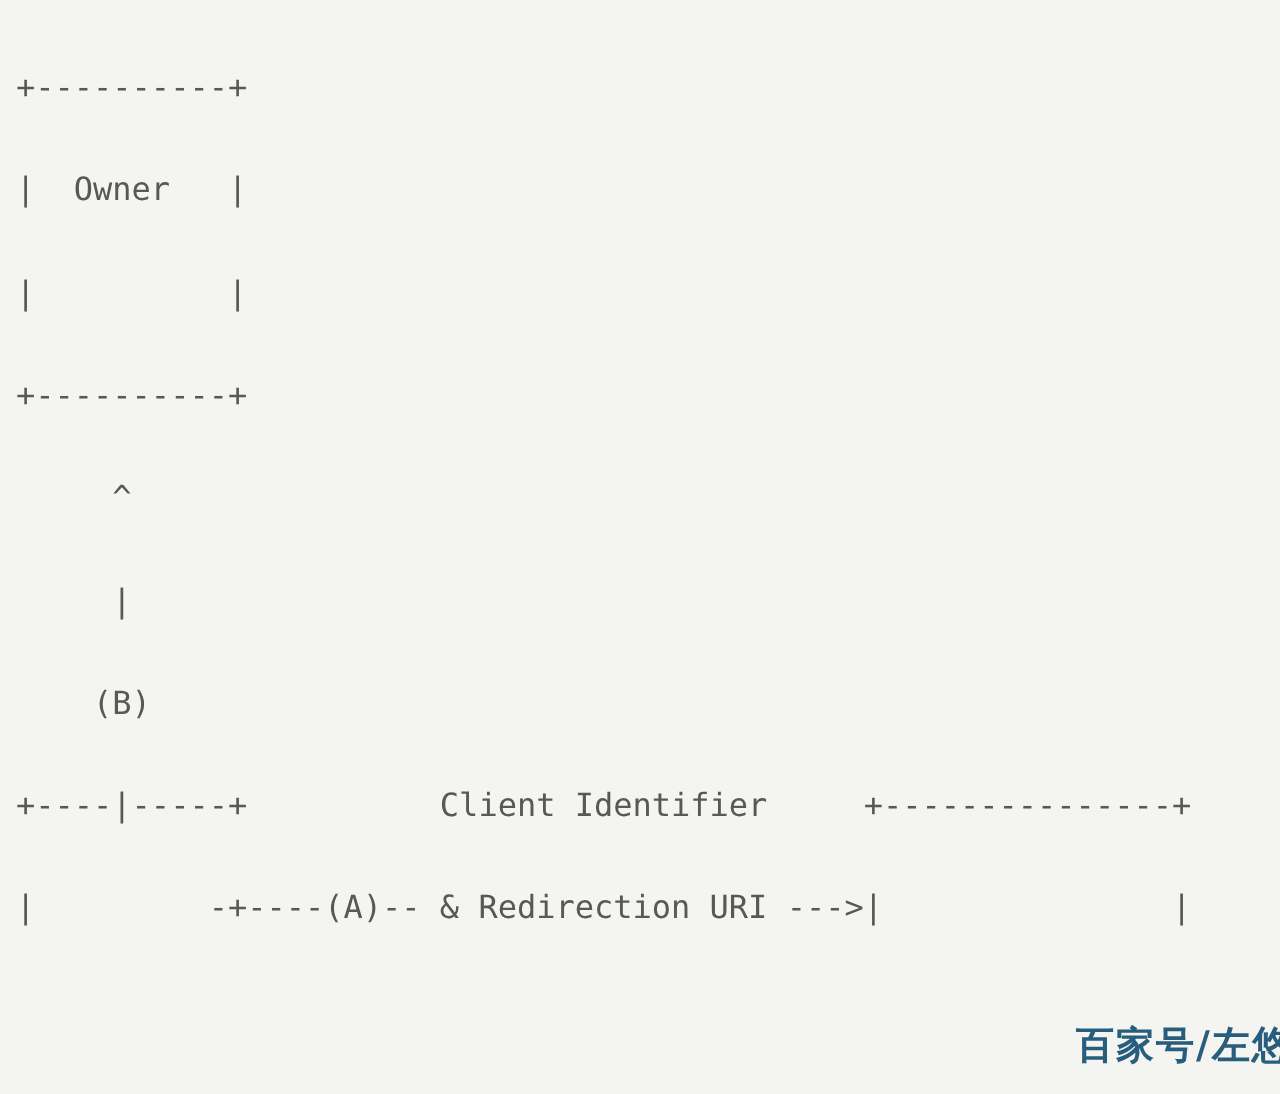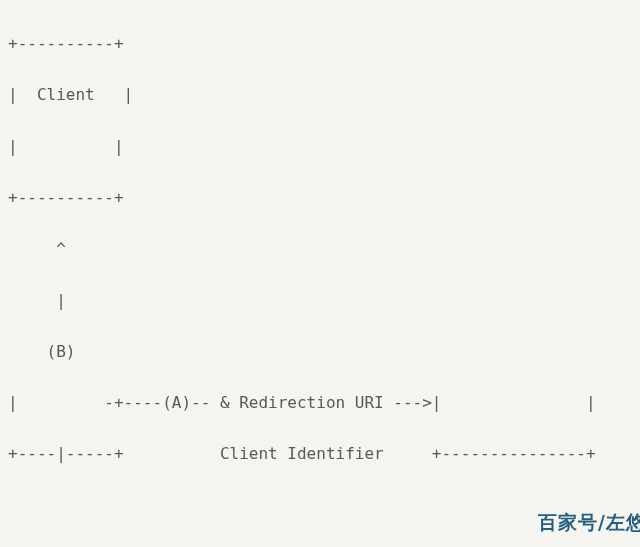--- a/index.html
+++ b/index.html
@@ -48,28 +48,28 @@
     text-align: right;
   }
 </style>
 </head>
 <body>
 
 <div class="screen">
 
   <div class="ascii">
     <div class="ln">+----------+</div>
-    <div class="ln">|  Client   |</div>
+    <div class="ln">|  Owner   |</div>
     <div class="ln">|          |</div>
     <div class="ln">+----------+</div>
     <div class="ln">     ^</div>
     <div class="ln">     |</div>
     <div class="ln">    (B)</div>
+    <div class="ln">+----|-----+          Client Identifier     +---------------+</div>
     <div class="ln">|         -+----(A)-- &amp; Redirection URI ---&gt;|               |</div>
-    <div class="ln">+----|-----+          Client Identifier     +---------------+</div>
     
     
     
     
     
     
     
     
     
     

